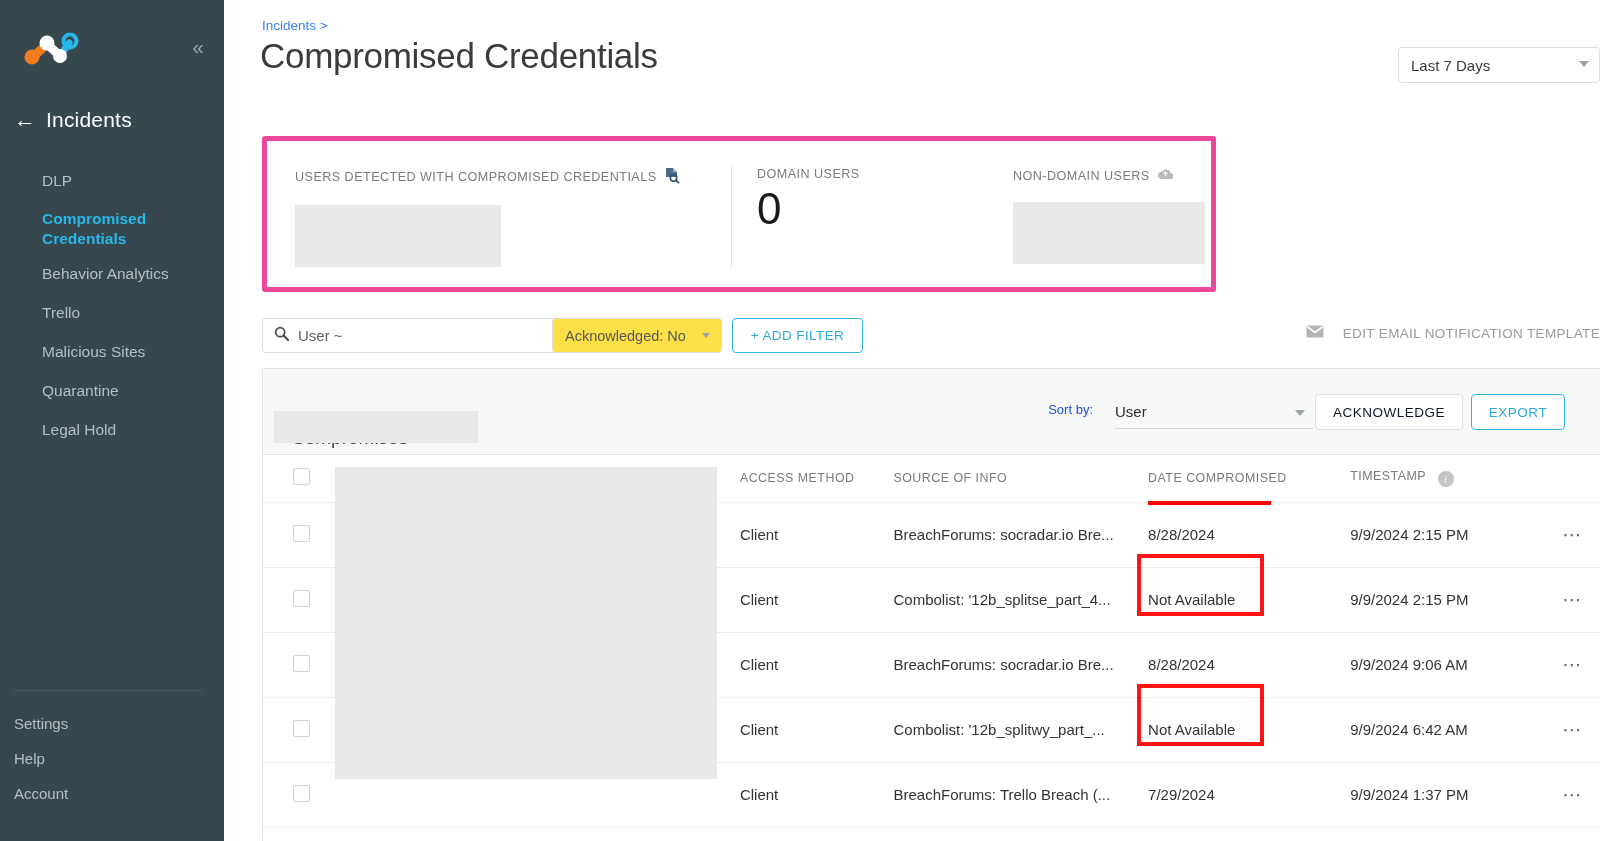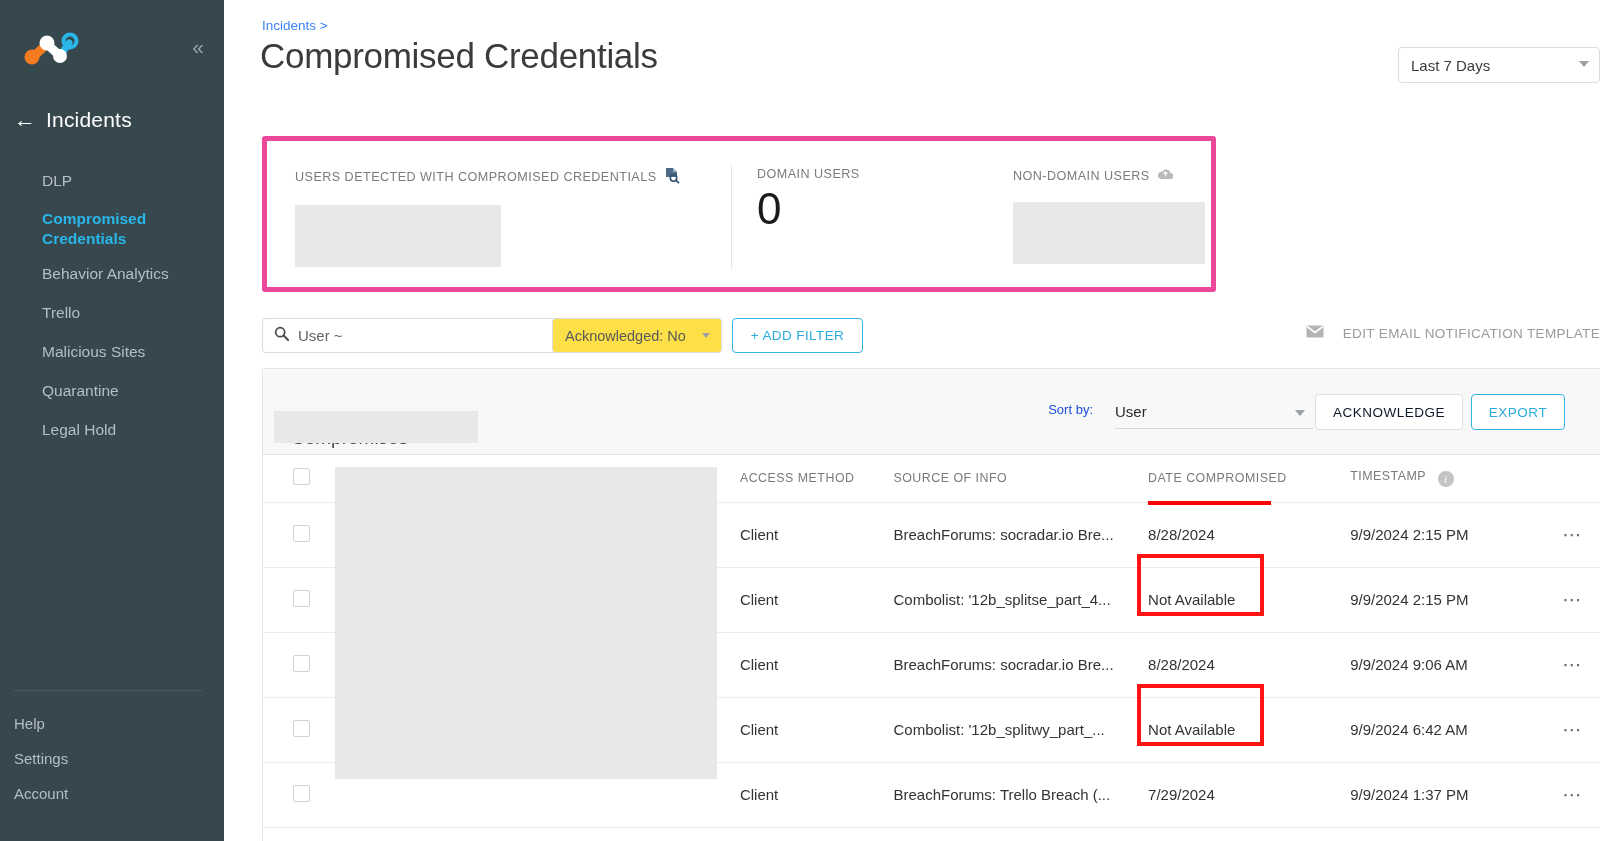--- a/index.html
+++ b/index.html
@@ -340,24 +340,24 @@
       </div>
       <div class="sb-item">
         <span>Legal Hold</span>
       </div>
     </div>
 
     <div class="sb-divider"></div>
 
     <div class="sb-footer">
       <div class="sb-foot-item">
+        <span>Settings</span>
+      </div>
+      <div class="sb-foot-item">
         <span>Help</span>
-      </div>
-      <div class="sb-foot-item">
-        <span>Settings</span>
       </div>
       <div class="sb-foot-item">
         <span>Account</span>
       </div>
     </div>
   </div>
 
   <div class="main">
 
     <div class="breadcrumb">Incidents &gt;</div>

